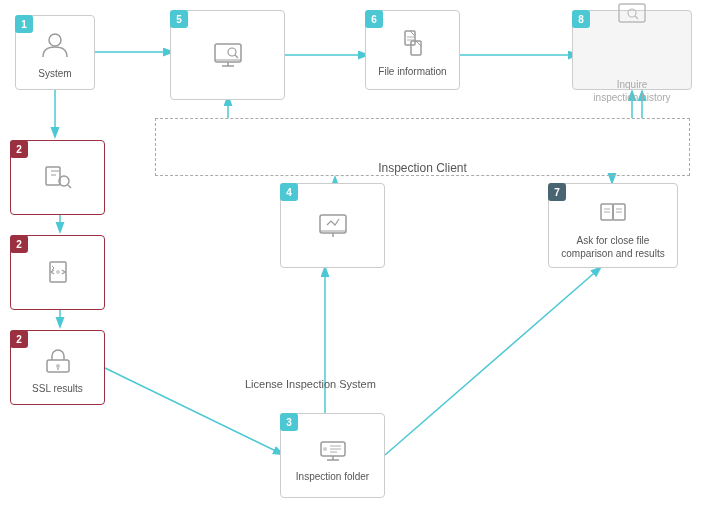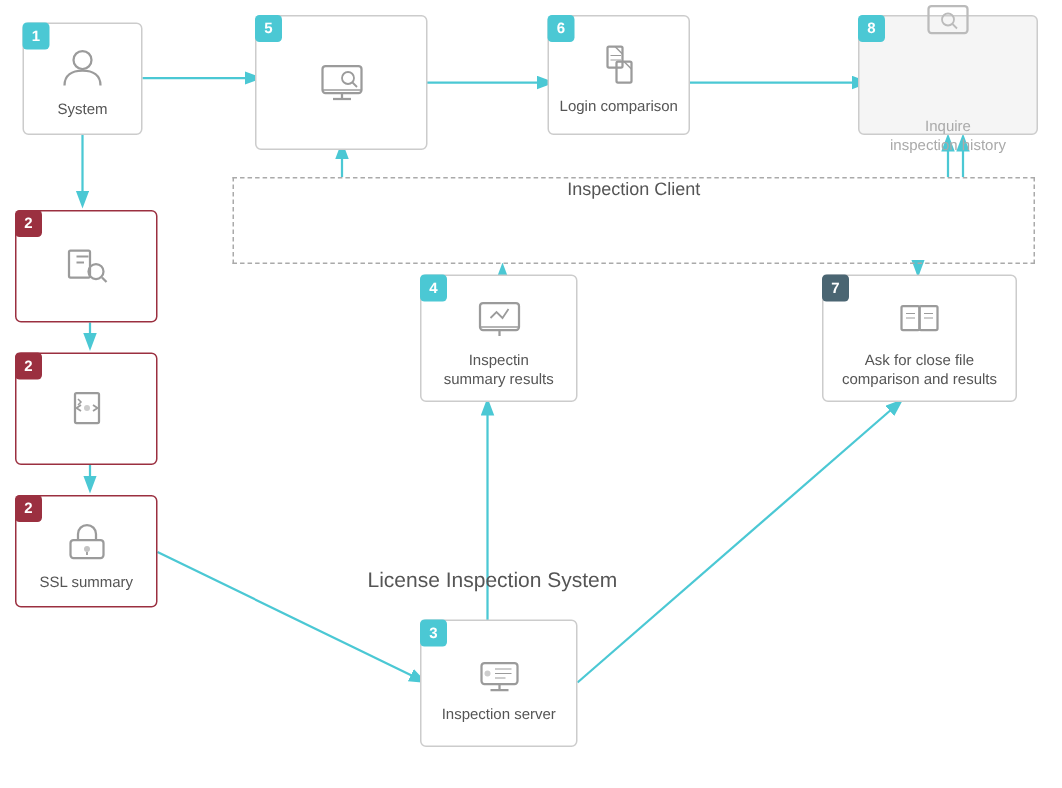--- a/index.html
+++ b/index.html
@@ -67,33 +67,33 @@
       line-height: 1.3;
       color: #555;
     }
 
     
     .ic-band {
       position: absolute;
       border: 1.5px dashed #aaa;
       background: transparent;
       display: flex;
-      align-items: flex-start;
+      align-items: flex-end;
       justify-content: center;
     }
 
     .ic-band .ic-label {
       font-size: 12px;
       color: #555;
     }
 
     
     .lis-label {
       position: absolute;
-      font-size: 14px;
+      font-size: 11px;
       color: #555;
     }
 
     
     .arrows-svg {
       position: absolute;
       top: 0;
       left: 0;
       width: 708px;
       height: 525px;
@@ -199,21 +199,21 @@
   <div class="box" style="left:10px; top:330px; width:95px; height:75px; border-color:#9b3040;">
     <div class="badge badge-red">2</div>
     <div class="icon">
       <svg viewBox="0 0 32 32" fill="none">
         <rect x="5" y="16" width="22" height="12" rx="2" stroke="#9b9b9b" stroke-width="1.5"></rect>
         <path d="M10 16 v-4 a6 6 0 0 1 12 0 v4" stroke="#9b9b9b" stroke-width="1.5" fill="none"></path>
         <circle cx="16" cy="22" r="2" fill="#9b9b9b" opacity="0.6"></circle>
         <line x1="16" y1="24" x2="16" y2="26" stroke="#9b9b9b" stroke-width="1.2"></line>
       </svg>
     </div>
-    <div class="label">SSL summary</div>
+    <div class="label">SSL results</div>
   </div>
 
   <div class="box" style="left:170px; top:10px; width:115px; height:90px;">
     <div class="badge badge-teal">5</div>
     <div class="icon">
       <svg viewBox="0 0 32 32" fill="none">
         <rect x="3" y="6" width="26" height="18" rx="2" stroke="#9b9b9b" stroke-width="1.5"></rect>
         <path d="M3 22 l26 0" stroke="#9b9b9b" stroke-width="1"></path>
         <line x1="16" y1="24" x2="16" y2="28" stroke="#9b9b9b" stroke-width="1.5"></line>
         <line x1="10" y1="28" x2="22" y2="28" stroke="#9b9b9b" stroke-width="1.5"></line>
@@ -228,21 +228,21 @@
     <div class="icon">
       <svg viewBox="0 0 32 32" fill="none">
         <rect x="8" y="4" width="10" height="14" rx="1" stroke="#9b9b9b" stroke-width="1.5"></rect>
         <path d="M13 4 l5 5" stroke="#9b9b9b" stroke-width="1"></path>
         <rect x="14" y="14" width="10" height="14" rx="1" stroke="#9b9b9b" stroke-width="1.5"></rect>
         <path d="M19 14 l5 5" stroke="#9b9b9b" stroke-width="1"></path>
         <line x1="10" y1="10" x2="17" y2="10" stroke="#9b9b9b" stroke-width="0.8"></line>
         <line x1="10" y1="13" x2="17" y2="13" stroke="#9b9b9b" stroke-width="0.8"></line>
       </svg>
     </div>
-    <div class="label">Login comparison</div>
+    <div class="label">File information</div>
   </div>
 
   <div class="box box-grayed" style="left:572px; top:10px; width:120px; height:80px; border-color:#ccc;">
     <div class="badge badge-teal">8</div>
     <div class="icon">
       <svg viewBox="0 0 32 32" fill="none">
         <rect x="3" y="6" width="26" height="18" rx="2" stroke="#bbb" stroke-width="1.5"></rect>
         <circle cx="16" cy="15" r="4" stroke="#bbb" stroke-width="1.2"></circle>
         <line x1="19" y1="18" x2="22" y2="21" stroke="#bbb" stroke-width="1.2"></line>
       </svg>
@@ -253,21 +253,20 @@
   <div class="box" style="left:280px; top:183px; width:105px; height:85px;">
     <div class="badge badge-teal">4</div>
     <div class="icon">
       <svg viewBox="0 0 32 32" fill="none">
         <rect x="3" y="6" width="26" height="18" rx="2" stroke="#9b9b9b" stroke-width="1.5"></rect>
         <path d="M3 22 l26 0" stroke="#9b9b9b" stroke-width="1"></path>
         <line x1="16" y1="24" x2="16" y2="28" stroke="#9b9b9b" stroke-width="1.5"></line>
         <polyline points="10,16 14,12 18,16 22,10" stroke="#9b9b9b" stroke-width="1.2" fill="none"></polyline>
       </svg>
     </div>
-    <div class="label">Inspectin<br>summary results</div>
   </div>
 
   <div class="box" style="left:548px; top:183px; width:130px; height:85px;">
     <div class="badge badge-dark">7</div>
     <div class="icon">
       <svg viewBox="0 0 32 32" fill="none">
         <rect x="4" y="8" width="12" height="16" rx="1" stroke="#9b9b9b" stroke-width="1.5"></rect>
         <rect x="16" y="8" width="12" height="16" rx="1" stroke="#9b9b9b" stroke-width="1.5"></rect>
         <line x1="7" y1="13" x2="13" y2="13" stroke="#9b9b9b" stroke-width="0.8"></line>
         <line x1="7" y1="16" x2="13" y2="16" stroke="#9b9b9b" stroke-width="0.8"></line>
@@ -284,16 +283,16 @@
       <svg viewBox="0 0 32 32" fill="none">
         <rect x="4" y="10" width="24" height="14" rx="2" stroke="#9b9b9b" stroke-width="1.5"></rect>
         <circle cx="8" cy="17" r="2" fill="#9b9b9b" opacity="0.5"></circle>
         <line x1="13" y1="14" x2="24" y2="14" stroke="#9b9b9b" stroke-width="0.8"></line>
         <line x1="13" y1="17" x2="24" y2="17" stroke="#9b9b9b" stroke-width="0.8"></line>
         <line x1="13" y1="20" x2="20" y2="20" stroke="#9b9b9b" stroke-width="0.8"></line>
         <line x1="16" y1="24" x2="16" y2="28" stroke="#9b9b9b" stroke-width="1.5"></line>
         <line x1="10" y1="28" x2="22" y2="28" stroke="#9b9b9b" stroke-width="1.5"></line>
       </svg>
     </div>
-    <div class="label">Inspection server</div>
+    <div class="label">Inspection folder</div>
   </div>
 
 </div>
 
 </body></html>

